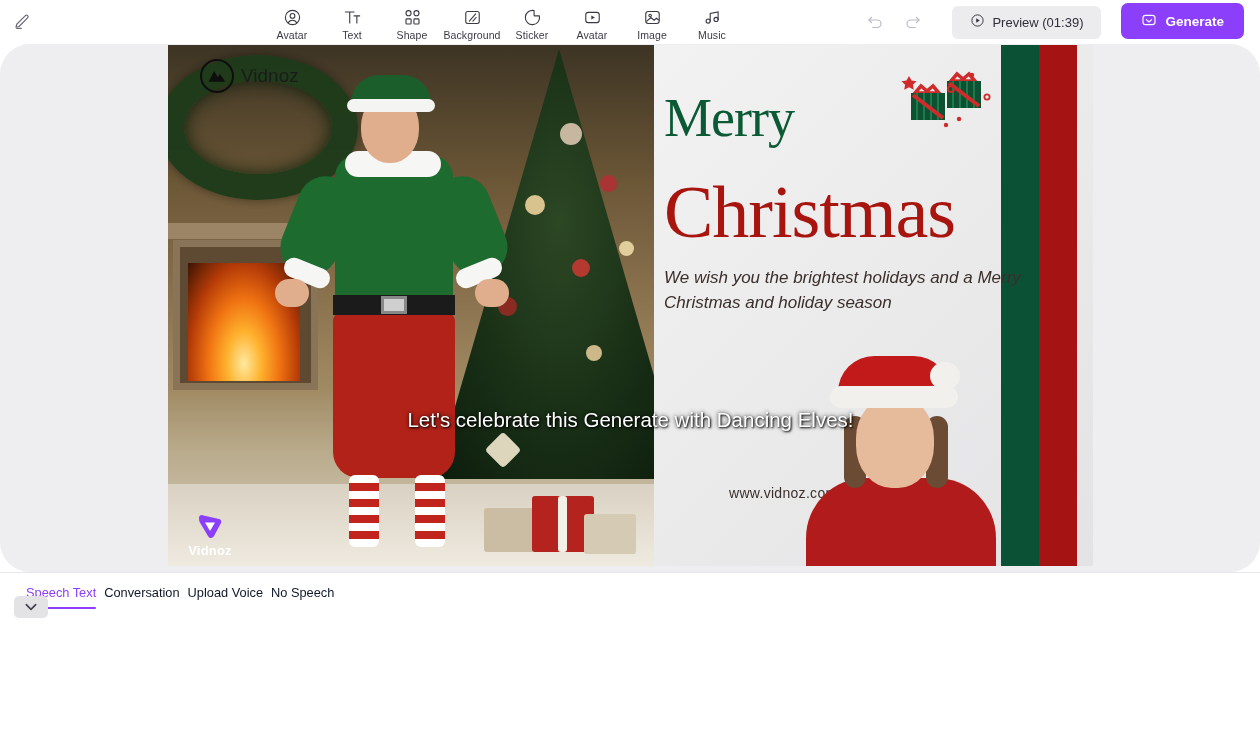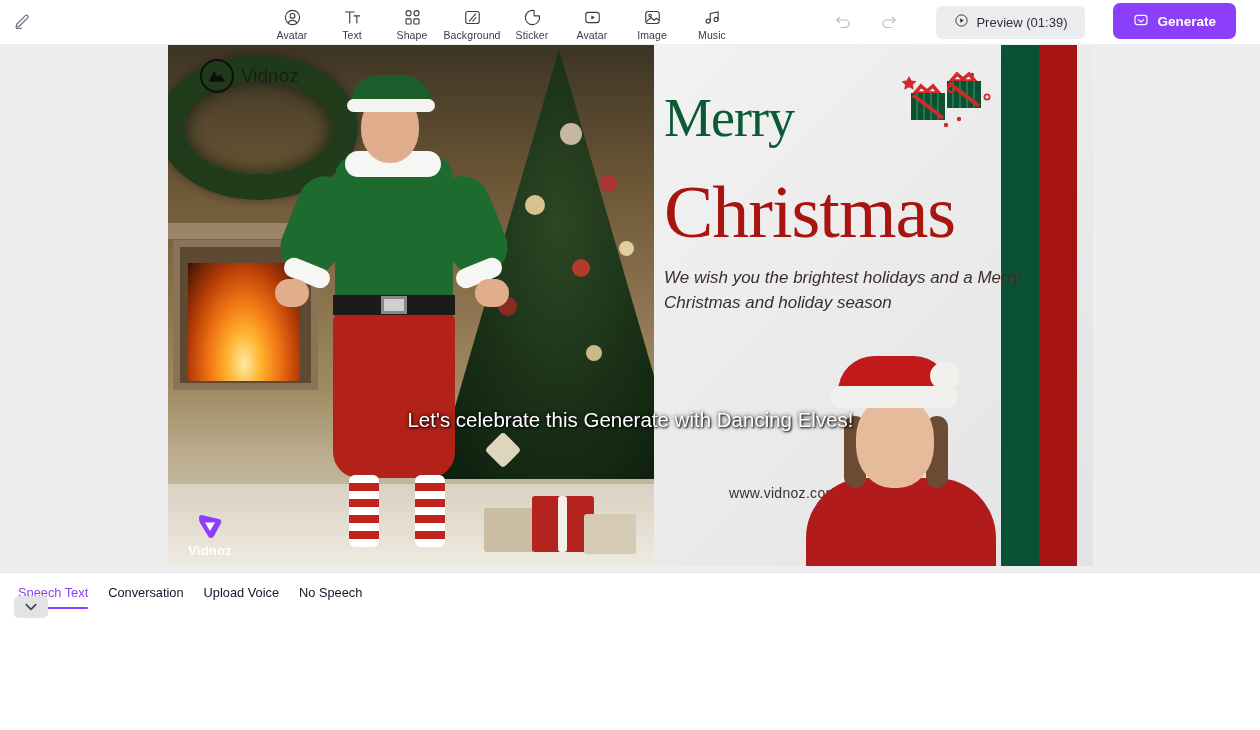--- a/index.html
+++ b/index.html
@@ -27,40 +27,41 @@
   .tool-item {
     width: 60px; display: flex; flex-direction: column; align-items: center;
     padding-top: 7px; cursor: pointer; color: #31303b;
   }
   .tool-item .ti-icon { height: 21px; display: flex; align-items: center; justify-content: center; }
   .tool-item .ti-label {
     font-size: 10.5px; line-height: 13px; margin-top: 1px; color: #3a3a46;
     white-space: nowrap; letter-spacing: .1px;
   }
 
-  .topright { position: absolute; right: 24px; top: 3px; display: flex; align-items: center; gap: 16px; }
+  .topright { position: absolute; right: 16px; top: 3px; display: flex; align-items: center; gap: 8px; }
   .hist-btn {
     width: 30px; height: 30px; margin-top: 3px;
     display: flex; align-items: center; justify-content: center; cursor: pointer;
   }
   .preview-btn {
     height: 33px; background: #ececee; border-radius: 6px;
     display: flex; align-items: center; gap: 7px; padding: 0 18px;
     font-size: 13px; color: #2f2f3a; cursor: pointer; margin-left: 16px; margin-top: 2px;
   }
   .generate-btn {
     height: 36px; background: #8b3ffb; border-radius: 7px;
     display: flex; align-items: center; gap: 8px; padding: 0 20px;
     font-size: 13.5px; font-weight: bold; color: #fff; cursor: pointer; margin-left: 12px;
   }
 
   
   .canvas-area {
     position: absolute; left: 0; top: 44px; width: 1260px; height: 528px;
     background: #eeeef0;
+    border-radius: 30px;
   }
   .video-frame {
     position: absolute; left: 168px; top: 1px; width: 925px; height: 521px;
     overflow: hidden; background: #111;
   }
   .vid-left {
     position: absolute; left: 0; top: 0; width: 486px; height: 521px; overflow: hidden;
     background: linear-gradient(175deg,#2d2a1c 0%, #56452c 22%, #7e6340 45%, #9c8258 62%, #b3a184 80%, #cfc5b0 100%);
   }
   
@@ -149,21 +150,21 @@
     position:absolute; left:14px; top:552px; width:34px; height:22px;
     background:#e3e3e6; border-radius:5px; display:flex; align-items:center; justify-content:center;
     cursor:pointer; z-index:5;
   }
 
   
   .bottom {
     position:absolute; left:0; top:572px; width:1260px; height:158px;
     background:#ffffff; border-top:1px solid #e6e6ea;
   }
-  .tabs { position:absolute; left:18px; top:12px; display:flex; gap:20px; }
+  .tabs { position:absolute; left:26px; top:12px; display:flex; gap:8px; }
   .tab { font-size:12.8px; color:#0f172a; cursor:pointer; padding-bottom:9px; position:relative; }
   .tab.active { color:#8b3ffb; }
   .tab.active::after {
     content:''; position:absolute; left:0; right:0; bottom:0; height:2.5px;
     background:#8b3ffb; border-radius:2px;
   }
 </style>
 </head>
 <body>
 

